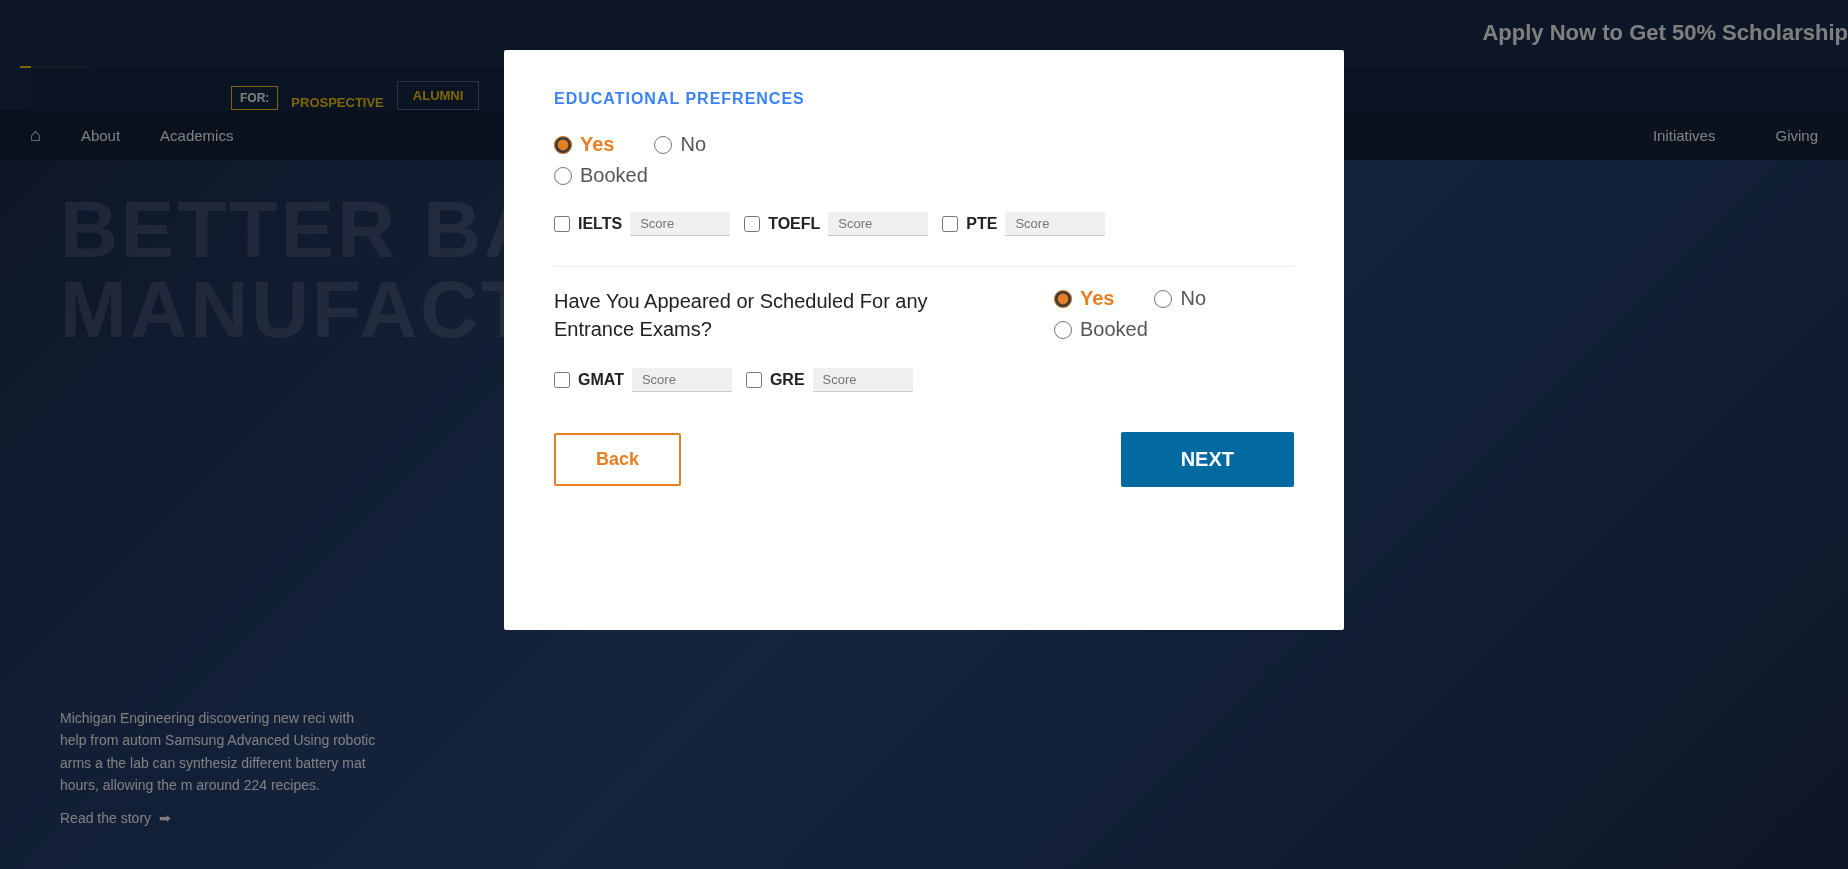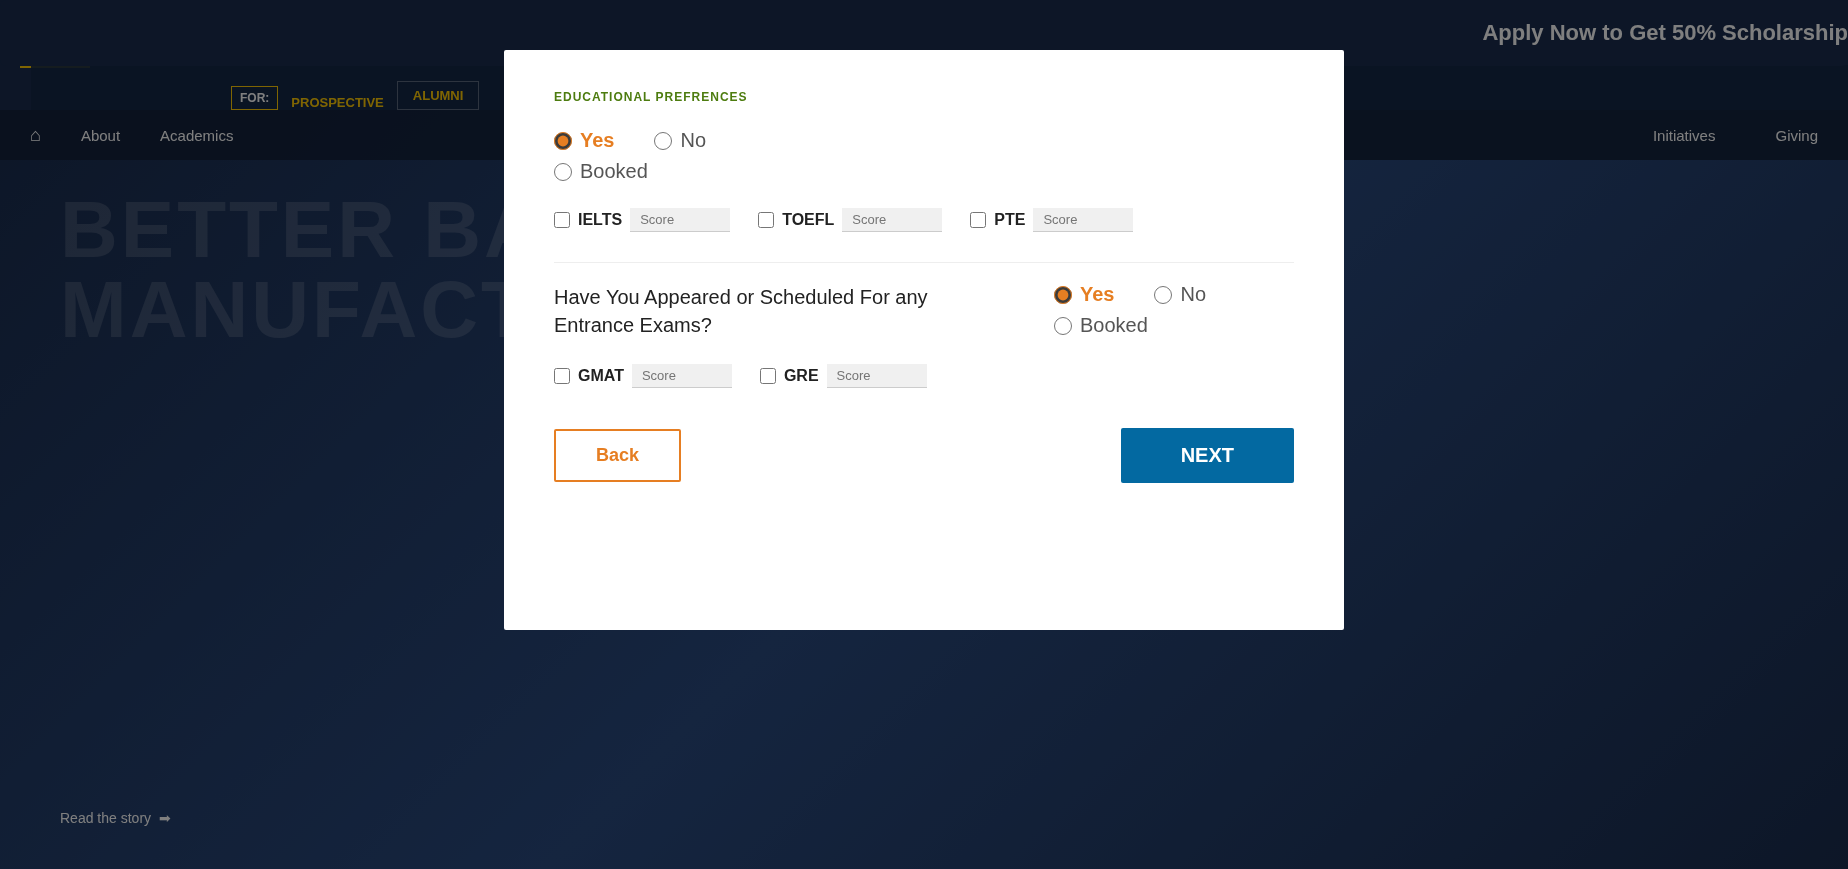--- a/index.html
+++ b/index.html
@@ -247,23 +247,23 @@
     .modal {
       background: white;
       width: 840px;
       min-height: 580px;
       padding: 40px 50px;
       position: relative;
       border-radius: 2px;
     }
 
     .section-label {
-      font-size: 12px;
-      font-weight: bold;
-      color: #4d7c0f;
+      font-size: 16px;
+      font-weight: bold;
+      color: #3b82f6;
       letter-spacing: 1px;
       text-transform: uppercase;
       margin-bottom: 25px;
     }
 
     .question-row {
       display: flex;
       align-items: flex-start;
       margin-bottom: 25px;
       gap: 80px;
@@ -316,21 +316,21 @@
 
     .radio-label-booked {
       color: #555;
       font-size: 20px;
     }
 
     
     .exam-row {
       display: flex;
       align-items: center;
-      gap: 28px;
+      gap: 14px;
       margin-bottom: 30px;
       flex-wrap: wrap;
     }
 
     .exam-item {
       display: flex;
       align-items: center;
       gap: 8px;
     }
 
@@ -434,20 +434,21 @@
     <span class="main-nav-item">Giving</span>
   </div>
 </div>
 
 <div class="hero-section">
   <div class="hero-text-bg">
     <div>BETTER BAT</div>
     <div>MANUFACTO</div>
   </div>
   <div class="article-text">
+    <p>Michigan Engineering discovering new reci with help from autom Samsung Advanced Using robotic arms a the lab can synthesiz different battery mat hours, allowing the m around 224 recipes.</p>
     <div class="read-story">
       <span>Read the story</span>
       <span>➡</span>
     </div>
   </div>
 </div>
 
 <div class="scholarship-banner">
   <span class="scholarship-text">Apply Now to Get 50% Scholarship</span>
 </div>

